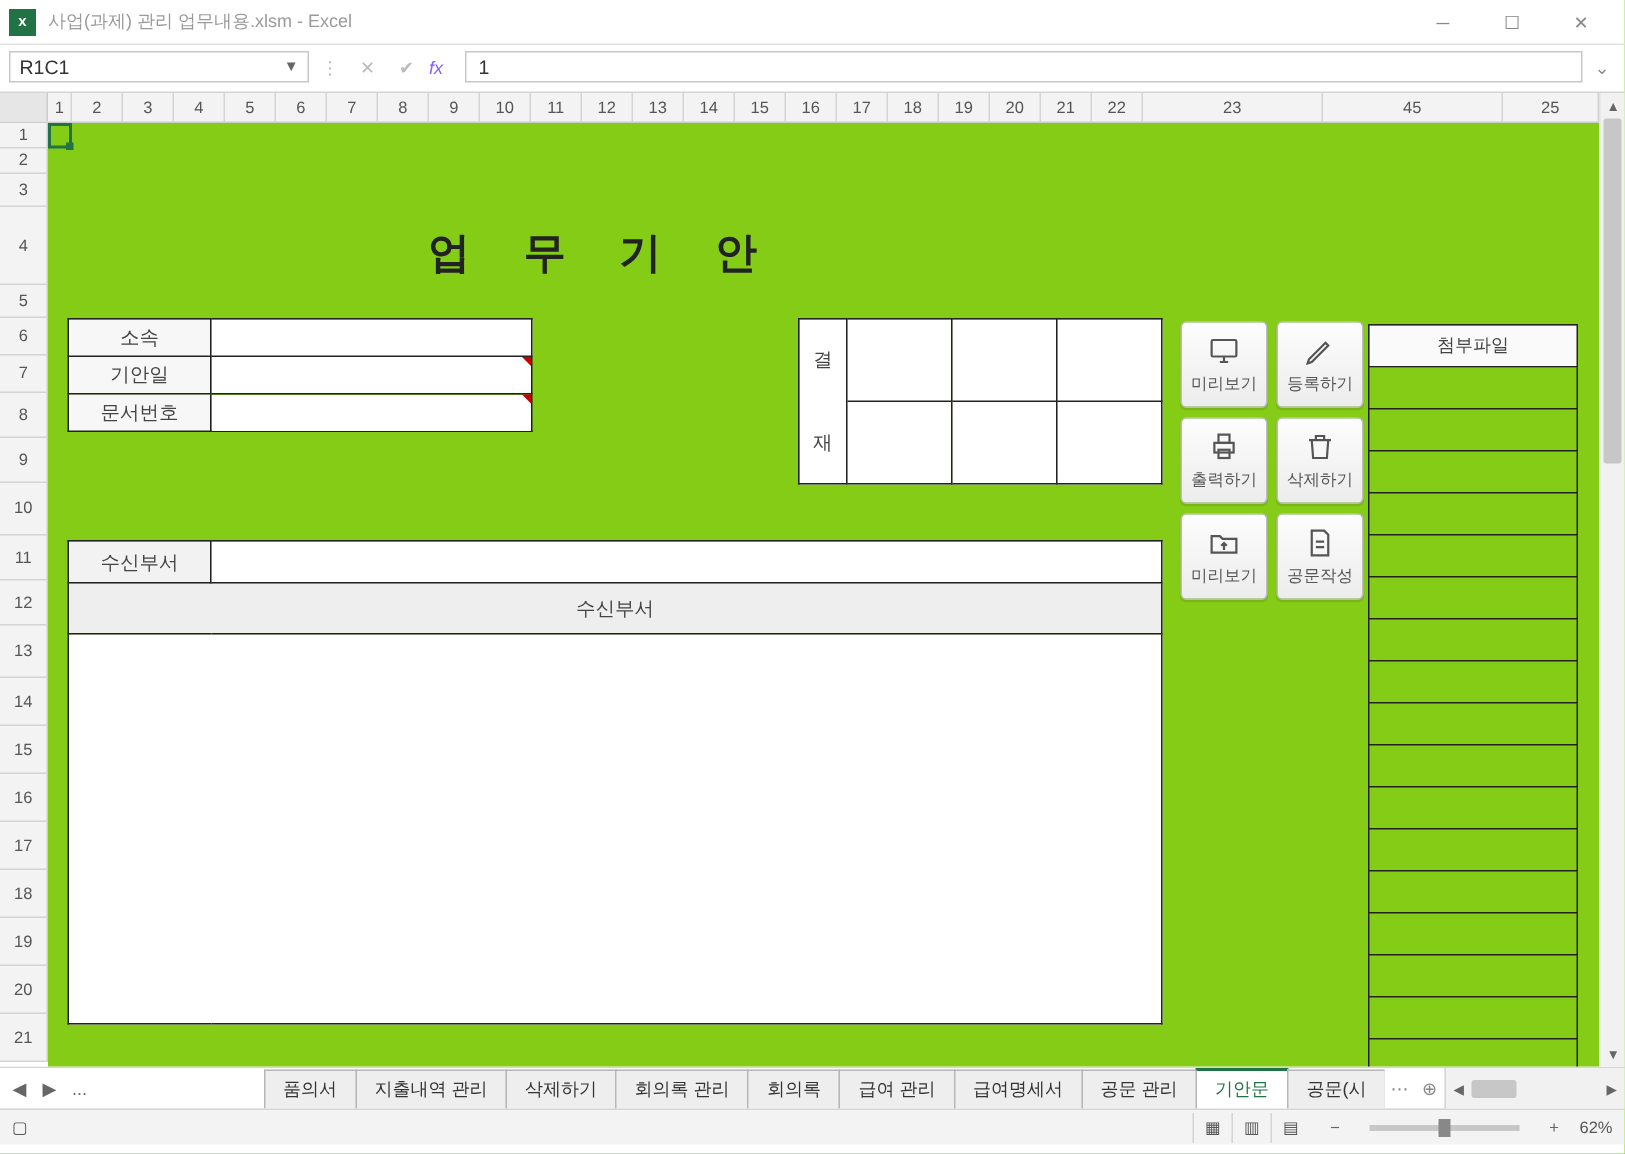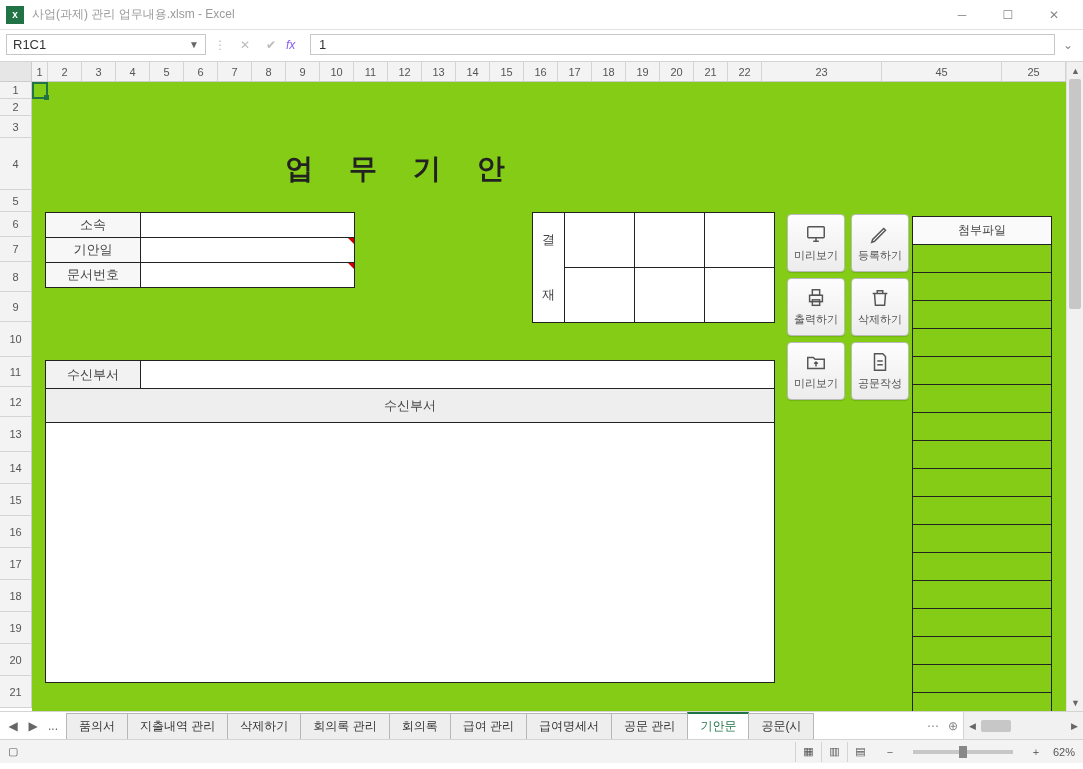--- a/index.html
+++ b/index.html
@@ -71,21 +71,21 @@
   
   .vscroll { position:absolute; top:0; right:0; width:17px; bottom:0; background:#f1f1f1; border-left:1px solid #e1e1e1; }
   .vscroll .up,.vscroll .dn { position:absolute; left:0; width:17px; height:17px; display:flex; align-items:center; justify-content:center; color:#666; font-size:9px; }
   .vscroll .up{top:0;} .vscroll .dn{bottom:0;}
   .vscroll .thumb { position:absolute; top:17px; left:2px; right:2px; height:230px; background:#c7c7c7; border-radius:2px; }
 
   
   .tabsrow { height:28px; background:#fff; border-top:1px solid #d4d4d4; display:flex; align-items:stretch; }
   .tabnav { display:flex; align-items:center; padding:0 4px; gap:2px; }
   .tabnav span { width:18px; height:20px; display:flex; align-items:center; justify-content:center; color:#666; }
-  .tabs { display:flex; align-items:flex-end; flex:1; overflow:hidden; }
+  .tabs { display:flex; align-items:flex-end; flex:1; overflow:hidden;justify-content:flex-end; }
   .tab { padding:4px 12px; border:1px solid #b7b7b7; border-bottom:none; background:#eee; margin-right:-1px; font-size:12px; color:#333; white-space:nowrap; }
   .tab.active { background:#fff; border-top:2px solid #217346; color:#217346; }
   .tabadd { width:20px; display:flex; align-items:center; justify-content:center; color:#888; }
   .hscroll { width:120px; background:#f1f1f1; border-left:1px solid #d4d4d4; display:flex; align-items:center; }
   .hscroll .l,.hscroll .r { width:17px; height:17px; display:flex; align-items:center; justify-content:center; font-size:9px; color:#666; }
   .hscroll .track { flex:1; height:14px; background:#f1f1f1; position:relative; }
   .hscroll .thumb { position:absolute; left:0; top:1px; bottom:1px; width:30px; background:#c7c7c7; border-radius:2px; }
 
   
   .statusbar { height:24px; background:#f3f3f3; border-top:1px solid #d4d4d4; display:flex; align-items:center; padding:0 8px; gap:10px; font-size:11px; color:#555; }

